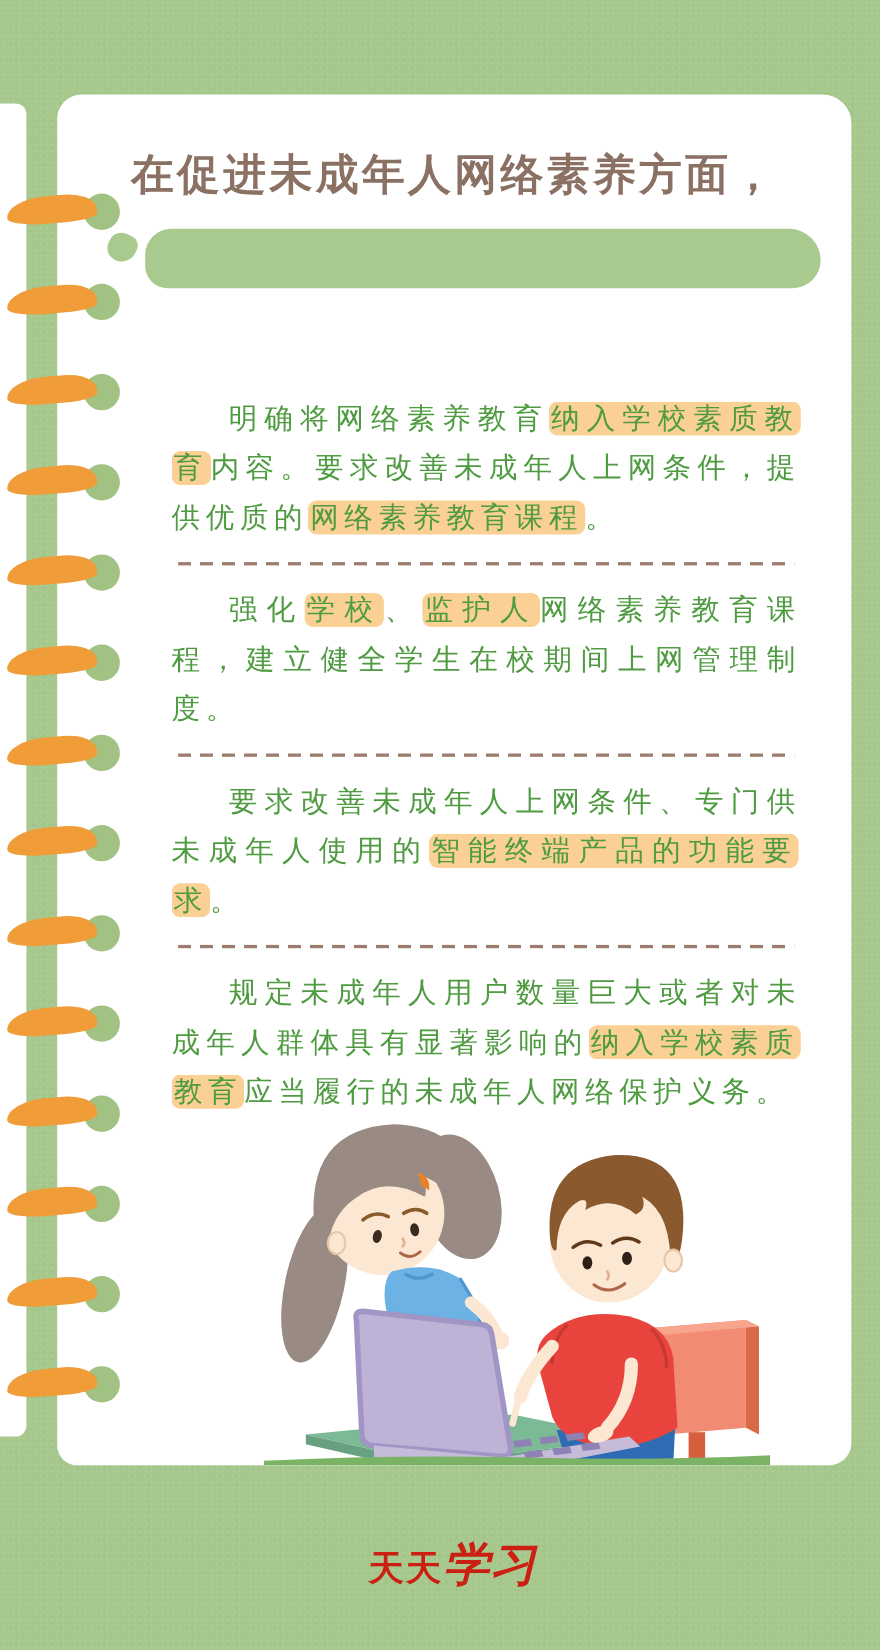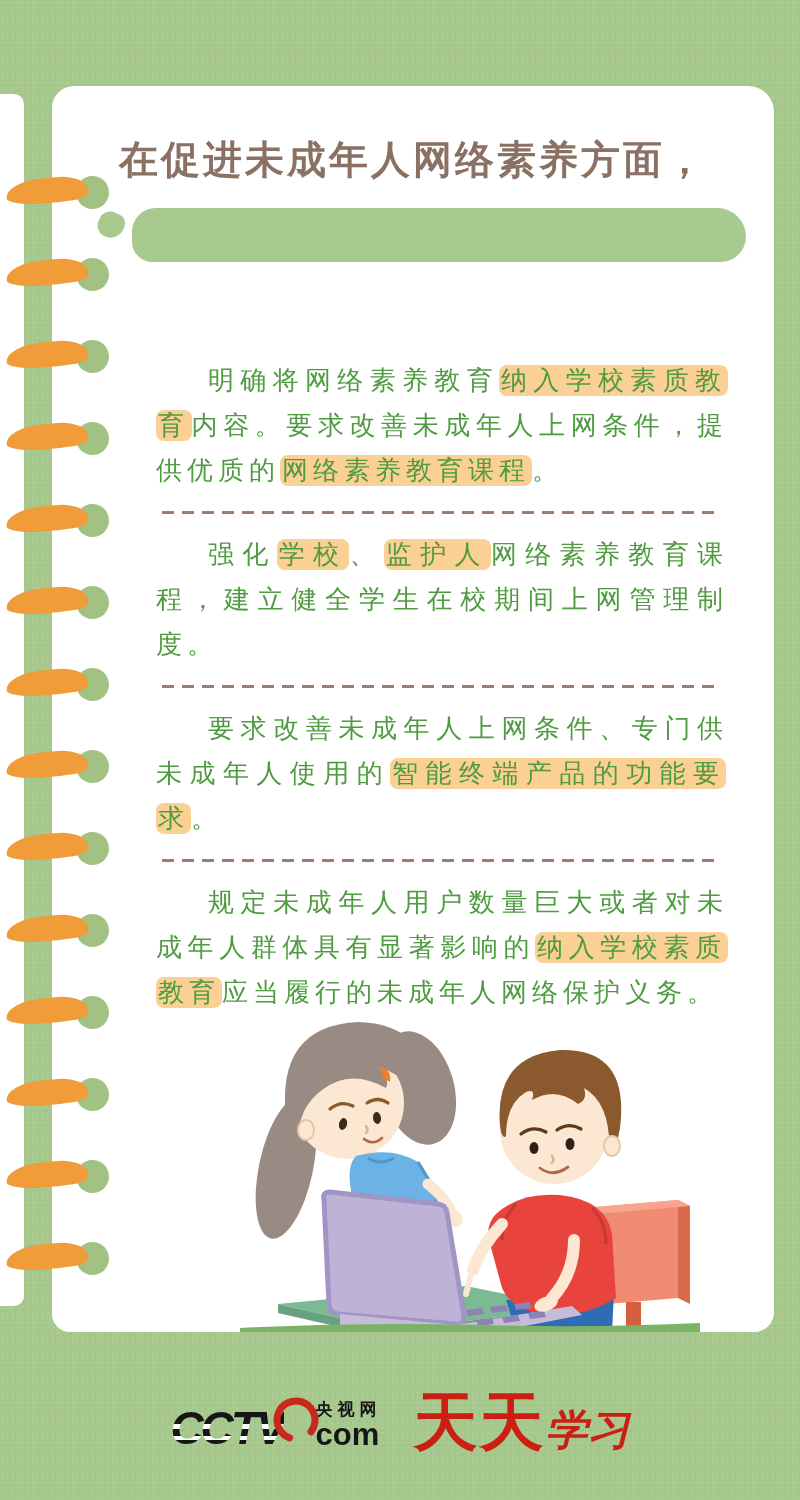--- a/index.html
+++ b/index.html
@@ -89,21 +89,21 @@
     font-family:"Liberation Sans",sans-serif;
   }
   .cctv-com{
     font-size:31px;color:#161616;font-weight:bold;line-height:30px;letter-spacing:0px;
     font-family:"Liberation Sans",sans-serif;
   }
   .brand-word{
     margin-left:22px;color:#cc1f14;white-space:nowrap;
     font-family:"Liberation Serif","DejaVu Serif",serif;font-weight:bold;
   }
-  .brand-tt{font-size:64px;letter-spacing:2px;}
+  .brand-tt{font-size:32px;letter-spacing:2px;}
   .brand-xx{font-size:42px;font-style:italic;font-family:"DejaVu Serif",serif;}
 </style>
 </head>
 <body>
 
 <div class="back-sheet"></div>
 
 <div class="page">
 
   <div class="title-wrap">
@@ -266,28 +266,16 @@
       <div class="ring-hole"></div>
       <div class="ring-arc"></div>
     </div>
     <div class="ring-unit" style="top: 1238px;">
       <div class="ring-hole"></div>
       <div class="ring-arc"></div>
     </div>
   </div>
 
 <div class="footer">
-  <div class="cctv-block">
-    <span class="cctv-word">CCTV</span>
-    <span class="cctv-ring">
-      <svg viewBox="0 0 52 56" width="52" height="56">
-        <circle cx="26" cy="26" r="19" fill="none" stroke="#c8281e" stroke-width="7" stroke-dasharray="95 35" stroke-linecap="round" transform="rotate(-250 26 26)"></circle>
-      </svg>
-    </span>
-    <span class="cctv-col">
-      <span class="cctv-cn">央视网</span>
-      <span class="cctv-com">com</span>
-    </span>
-  </div>
   <div class="brand-word">
     <span class="brand-tt">天天</span><span class="brand-xx">学习</span>
   </div>
 </div>
 
 </body></html>

